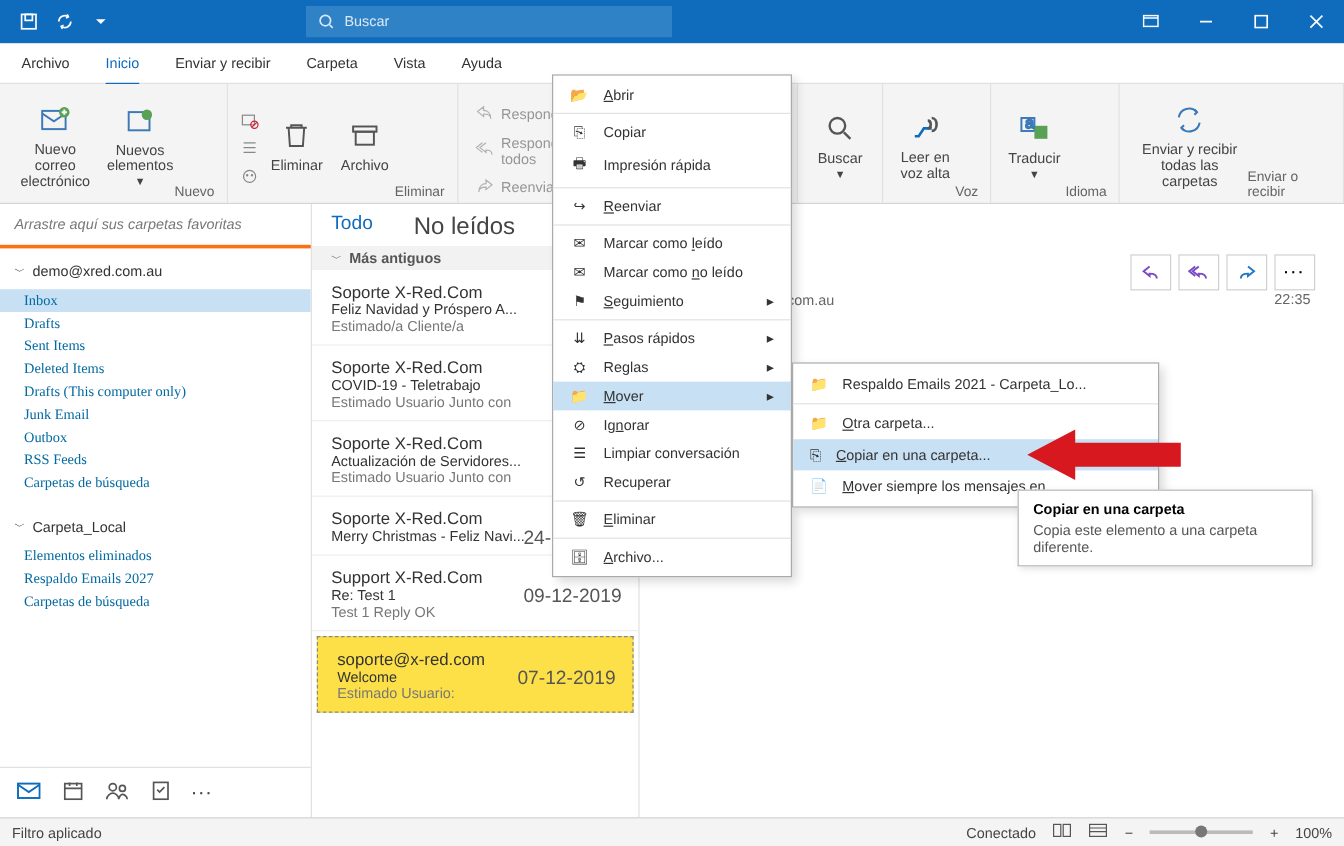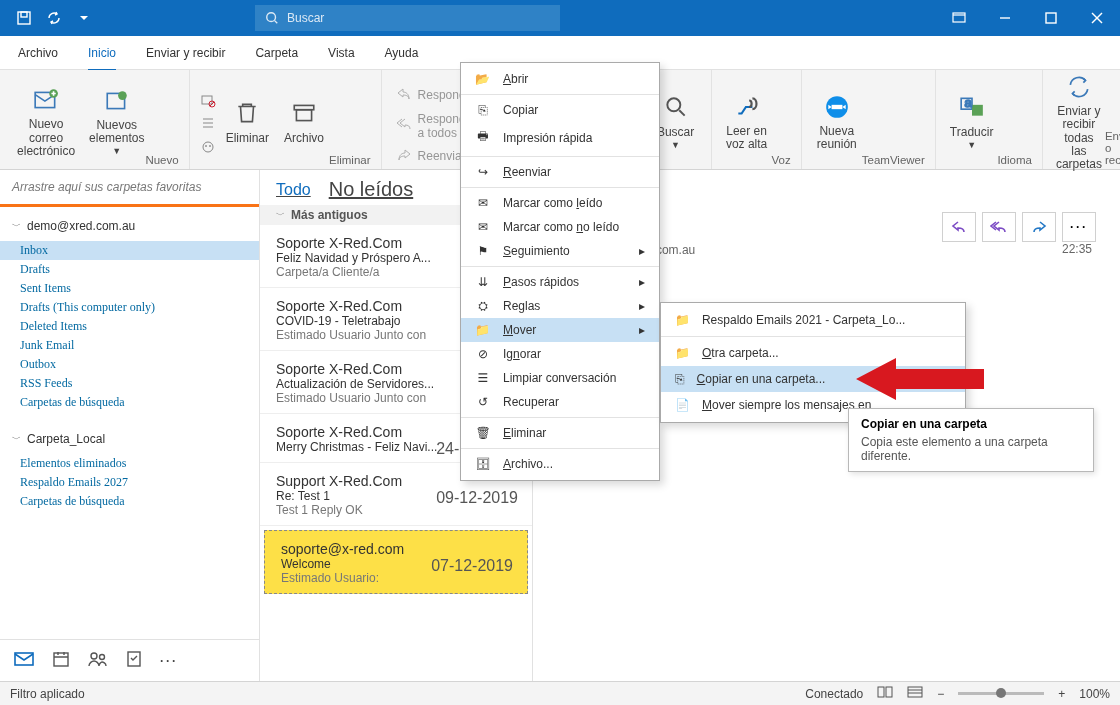--- a/index.html
+++ b/index.html
@@ -40,21 +40,21 @@
 .fav { color: #777; font-style: italic; padding: 10px 12px; border-bottom: 3px solid #f97316; }
 .navlist { flex: 1; overflow: auto; padding-top: 4px; }
 .navhdr { display: flex; align-items: center; gap: 6px; padding: 8px 12px; color: #333; }
 .navitem { padding: 2px 20px; color: #0369a1; font-family: Liberation Serif, serif; }
 .navitem.sel { background: #C7E0F4; }
 .navicons { height: 42px; border-top: 1px solid #E1E1E1; display: flex; align-items: center; gap: 18px; padding: 0 14px; color: #444; }
 .navicons .sel { color: #0F6CBD; }
 
 
 .mlist { width: 273px; border-right: 1px solid #E1E1E1; display: flex; flex-direction: column; }
-.mfilter { display: flex; align-items: center; padding: 8px 16px 4px; gap: 18px; color: #444; text-decoration: underline; }
+.mfilter { display: flex; align-items: flex-start; padding: 8px 16px 4px; gap: 34px; color: #444; }
 .mfilter .todo { color: #0F6CBD; font-size: 16px; }
 .mfilter .noleidos { font-size: 20px; color: #444;}
 .mfilter .sort { margin-left: auto; color: #777; font-size: 11px; }
 .mgrp { background: #F2F2F2; color: #555; padding: 3px 16px; display: flex; align-items:center; gap:6px; }
 .mitem { padding: 10px 16px 8px; border-bottom: 1px solid #EEE; position: relative; }
 .mitem.sel { background: #fde047; border: 1px dashed #888; margin: 4px; }
 .mitem .sender { color: #333; font-size: 14px; }
 .mitem .subj { color: #333; font-size: 12px; overflow:hidden; white-space:nowrap; text-overflow:ellipsis; max-width: 180px; }
 .mitem .prev { color: #777; font-size: 12px; }
 .mitem .date { position: absolute; right: 14px; top: 26px; color: #555; font-size: 16px; }
@@ -277,32 +277,20 @@
             <path d="M14 6c3 0 3 6 0 6" stroke="#555"></path>
             <path d="M17 4c5 0 5 10 0 10" stroke="#555"></path>
           </svg></span>
         <span style="white-space:pre-line">Leer en
 voz alta</span>
       </div>
     <div class="rlabel">Voz</div>
   </div>
   <div class="rgroup">
     <div class="rbtn-lg">
-        <span class="ricon"><svg viewBox="0 0 24 24">
-            <circle cx="12" cy="12" r="10" fill="#0E8EE9"></circle>
-            <path d="M7 12l-3-2v4zM17 12l3-2v4z" fill="#fff"></path>
-            <rect x="7" y="10" width="10" height="4" fill="#fff"></rect>
-          </svg></span>
-        <span style="white-space:pre-line">Nueva
-reunión</span>
-      </div>
-    <div class="rlabel">TeamViewer</div>
-  </div>
-  <div class="rgroup">
-    <div class="rbtn-lg">
         <span class="ricon"><svg viewBox="0 0 24 24" fill="none" stroke="#3B79B8" stroke-width="1.5">
             <rect x="2" y="4" width="10" height="10"></rect>
             <rect x="12" y="10" width="10" height="10" fill="#5AA156" stroke="none"></rect>
             <text x="5" y="12" font-size="8" fill="#3B79B8">a</text>
           </svg></span>
         <span>Traducir</span>
         <span class="chev">▼</span>
       </div>
     <div class="rlabel">Idioma</div>
   </div>
@@ -324,22 +312,22 @@
   <div class="nav">
     <div class="fav">Arrastre aquí sus carpetas favoritas</div>
     <div class="navlist">
       <div class="navhdr">
           <span class="chev">﹀</span>
           <span>demo@xred.com.au</span>
         </div>
       <div class="navitem sel">Inbox</div>
       <div class="navitem">Drafts</div>
       <div class="navitem">Sent Items</div>
+      <div class="navitem">Deleted Items</div>
       <div class="navitem">Drafts (This computer only)</div>
-      <div class="navitem">Deleted Items</div>
       <div class="navitem">Junk Email</div>
       <div class="navitem">Outbox</div>
       <div class="navitem">RSS Feeds</div>
       <div class="navitem">Carpetas de búsqueda</div>
       <div class="navhdr" style="margin-top:12px">
           <span class="chev">﹀</span>
           <span>Carpeta_Local</span>
         </div>
       <div class="navitem">Elementos eliminados</div>
       <div class="navitem">Respaldo Emails 2027</div>
@@ -374,21 +362,21 @@
       <span class="sort">Por F</span>
     </div>
     <div class="mgrp">
         <span class="chev">﹀</span>
         <span style="font-weight:600">Más antiguos</span>
       </div>
     <div id="mitems">
         <div class="mitem">
           <div class="sender">Soporte X-Red.Com</div>
     <div class="subj">Feliz Navidad y Próspero A...</div>
-    <div class="prev">Carpeta/a Cliente/a</div>
+    <div class="prev">Estimado/a Cliente/a</div>
     <div class="date">24-</div>
         </div>
         <div class="mitem">
           <div class="sender">Soporte X-Red.Com</div>
     <div class="subj">COVID-19 - Teletrabajo</div>
     <div class="prev">Estimado Usuario  Junto con</div>
     <div class="date">17-</div>
         </div>
         <div class="mitem">
           <div class="sender">Soporte X-Red.Com</div>

